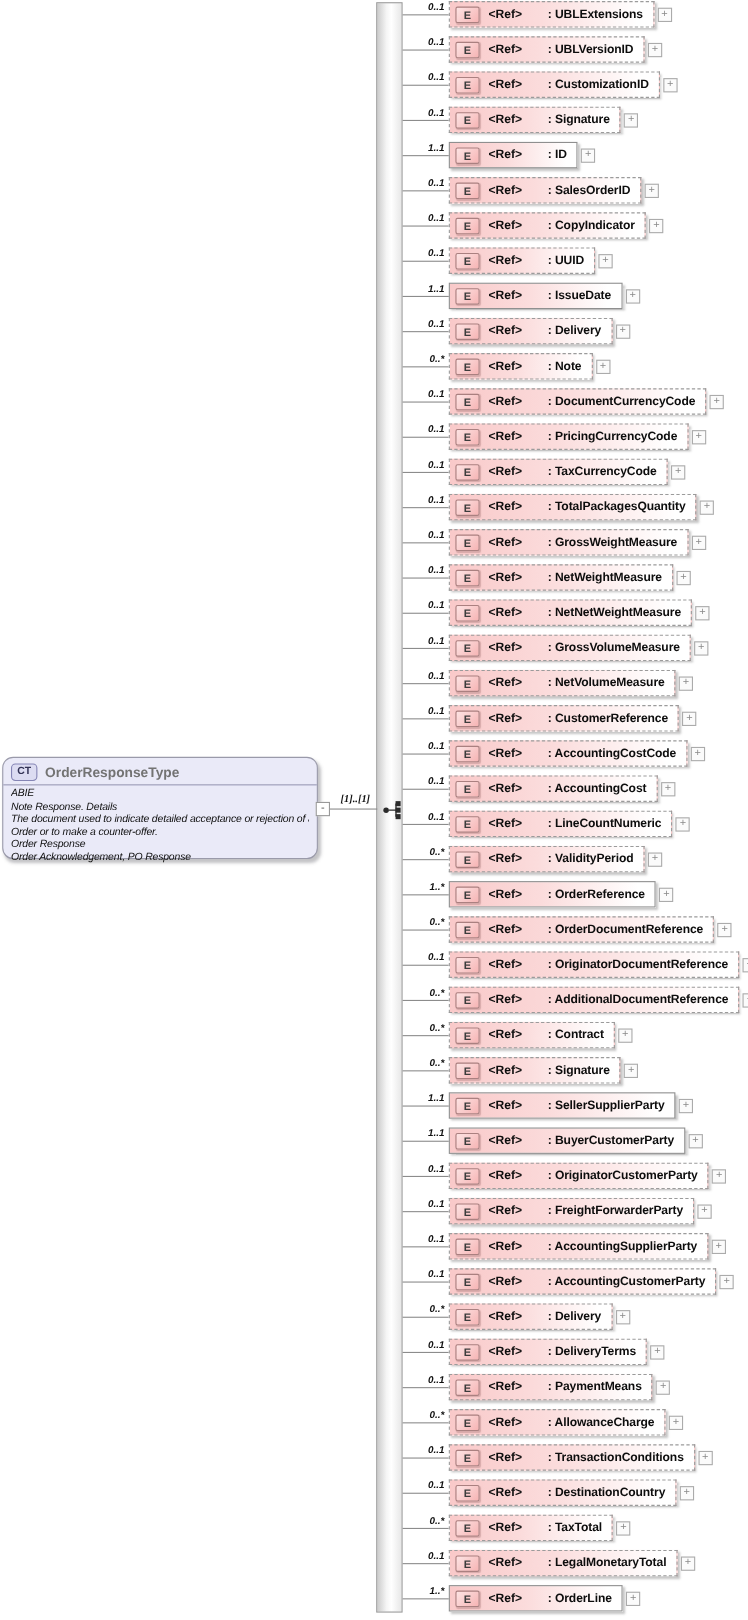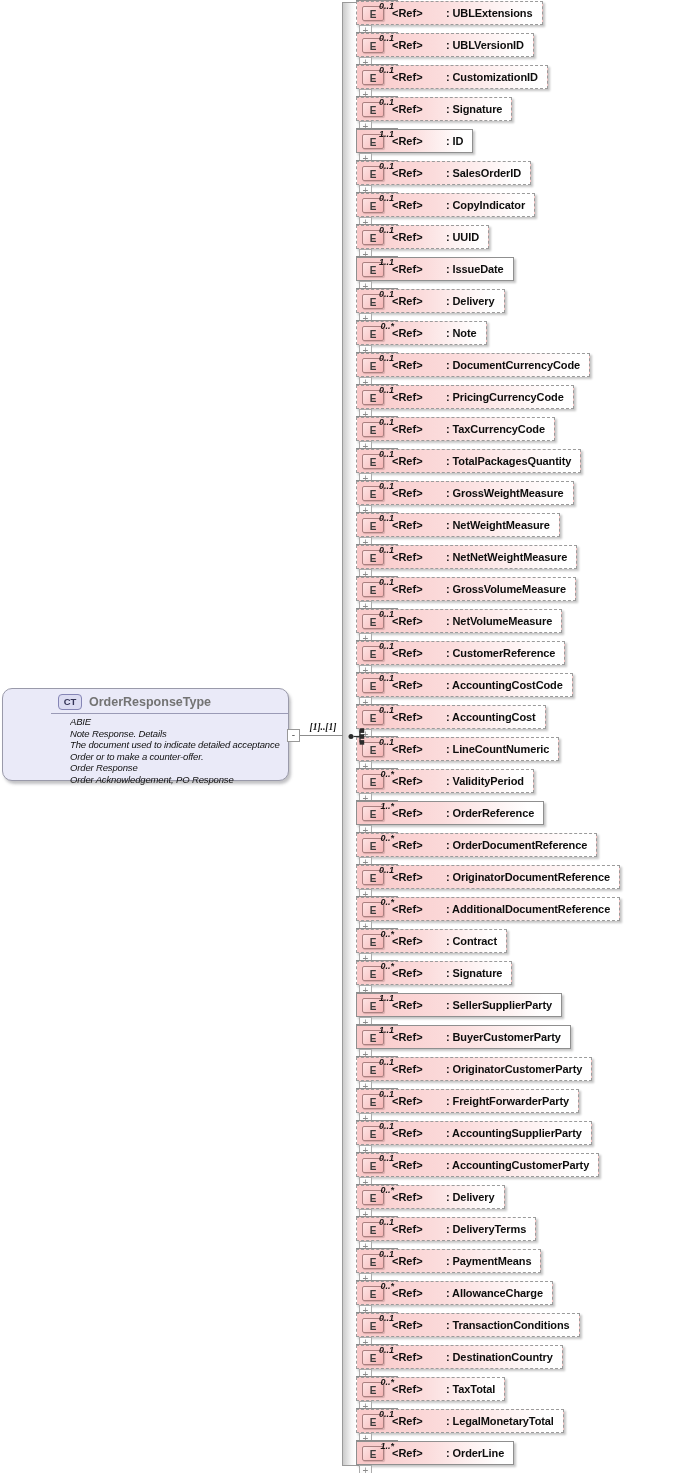--- a/index.html
+++ b/index.html
@@ -11,42 +11,42 @@
   .seq-bar{
     position:absolute;left:342px;top:2px;width:22px;height:1462px;
     border:1px solid #9a9a9a;
     background:linear-gradient(90deg,#cbcbcb 0%,#f5f5f5 38%,#ffffff 58%,#e7e7e7 100%);
   }
   .seq-icon{position:absolute;left:347px;top:727px;z-index:3;}
   
   .ct-box{
     position:absolute;left:2px;top:688px;width:287px;height:93px;
     border:1px solid #9a9aaa;border-radius:10px;background:#eaeaf8;
-    box-shadow:2px 3px 3px rgba(80,80,90,.35);z-index:2;box-sizing:border-box;padding-left:48px;
+    box-shadow:2px 3px 3px rgba(80,80,90,.35);z-index:2;box-sizing:border-box;
   }
   .ct-header{display:flex;align-items:center;gap:7px;padding:5px 8px 3px 7px;}
   .ct-badge{
     flex:none;width:22px;height:14px;border:1px solid #8585b5;border-radius:4px;
     background:#dcdcf2;font-weight:bold;font-size:9.5px;line-height:14px;
     text-align:center;color:#333355;
   }
   .ct-title{font-weight:bold;font-size:12.5px;color:#737373;white-space:nowrap;}
   .ct-divider{height:1px;background:#9a9ab6;}
   .ct-desc{padding:2px 7px;font-style:italic;font-size:9.5px;line-height:11.5px;color:#101010;letter-spacing:-0.15px;}
-  .ct-desc div{white-space:nowrap;overflow:hidden;margin-left:12px;}
+  .ct-desc div{white-space:nowrap;overflow:hidden;}
   .ct-toggle{
     position:absolute;left:287px;top:729px;width:11px;height:11px;z-index:3;
     border:1px solid #999;background:#ffffff;color:#555;
     font-size:10px;line-height:10px;text-align:center;box-sizing:content-box;
   }
   .ct-line{position:absolute;left:299px;top:735px;width:44px;height:0;border-top:1px solid #8c8c8c;}
   .ct-card{position:absolute;left:303px;top:722px;width:40px;text-align:center;
     font-style:italic;font-weight:bold;font-size:9.5px;color:#111;font-family:Liberation Serif, serif;}
   
-  .el-row{position:absolute;left:356px;height:26px;display:flex;flex-direction:column;}
+  .el-row{position:absolute;left:366px;height:26px;display:flex;align-items:center;}
   .card-label{
     position:absolute;left:14px;top:1px;width:24px;text-align:right;
     font-style:italic;font-weight:bold;font-size:9px;color:#111;
   }
   .h-line{flex:none;width:42px;height:0;border-top:1px solid #8c8c8c;}
   .el-box{
     flex:none;height:24px;display:flex;align-items:center;
     border:1px dashed #9b9b9b;box-sizing:border-box;
     padding:0 9px 0 5px;
     background:linear-gradient(90deg,#f9c9c9 0%,#fbdcdc 45%,#ffffff 92%);

